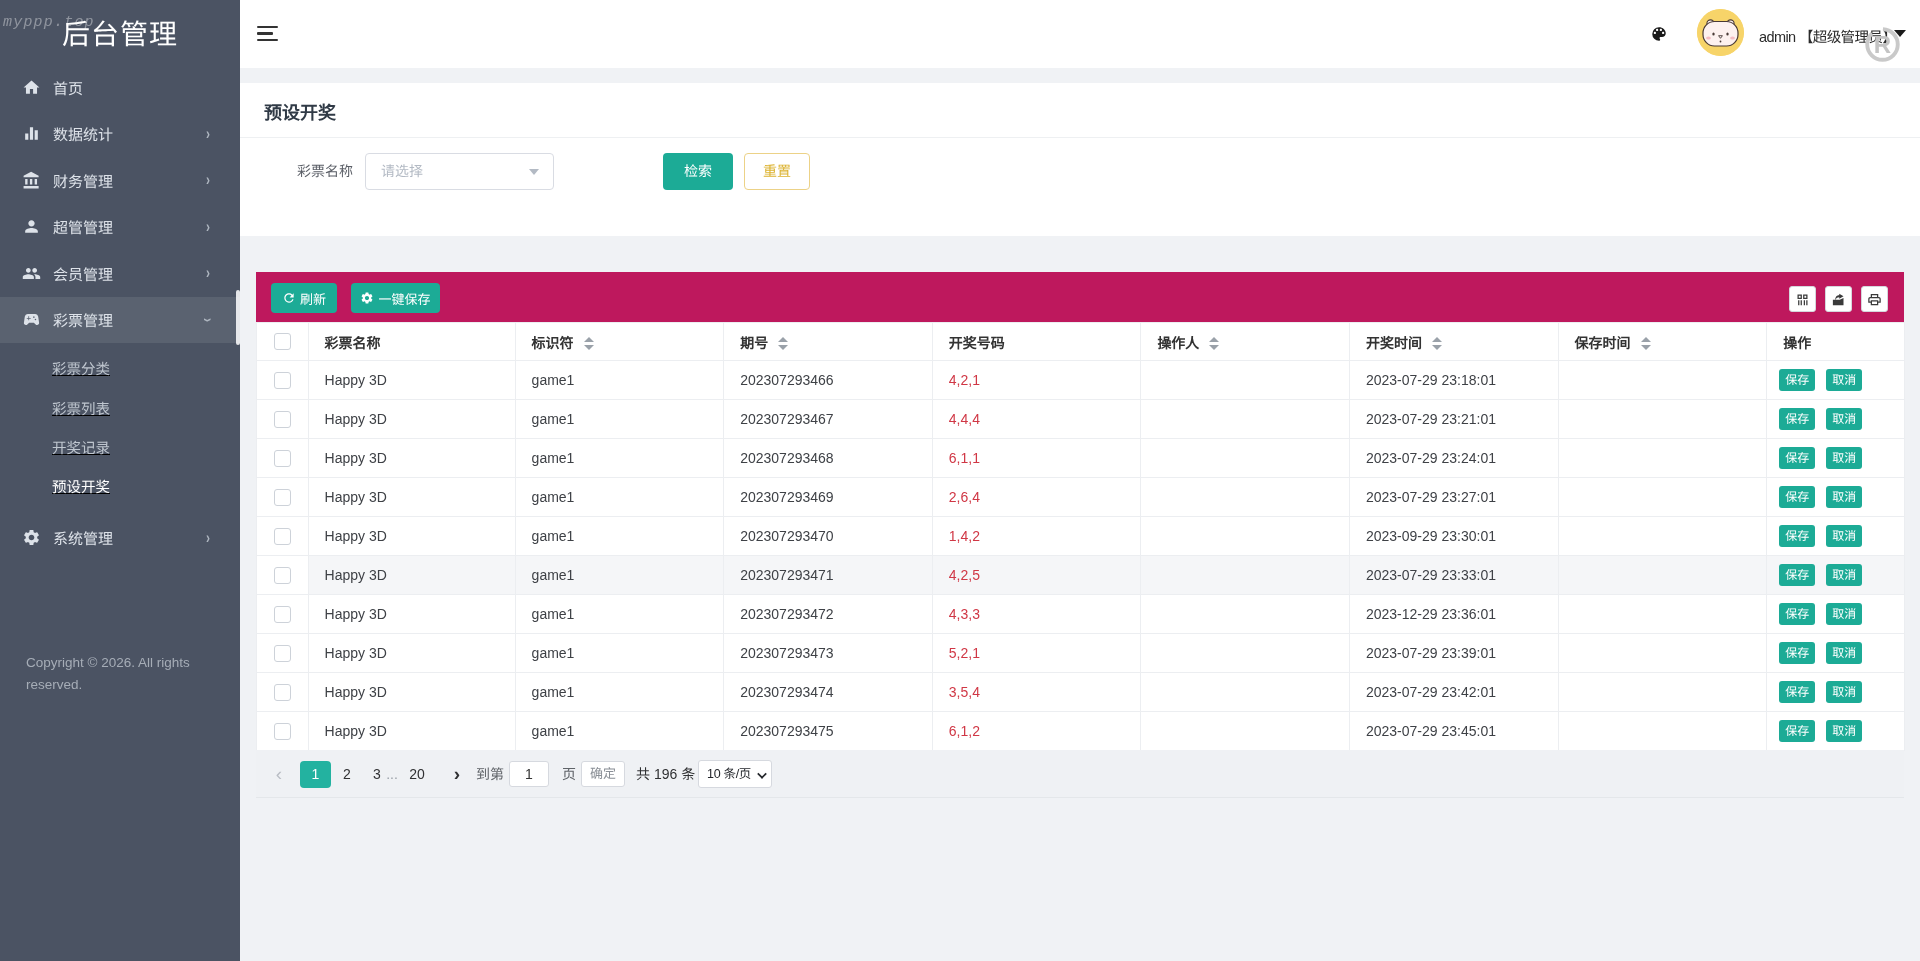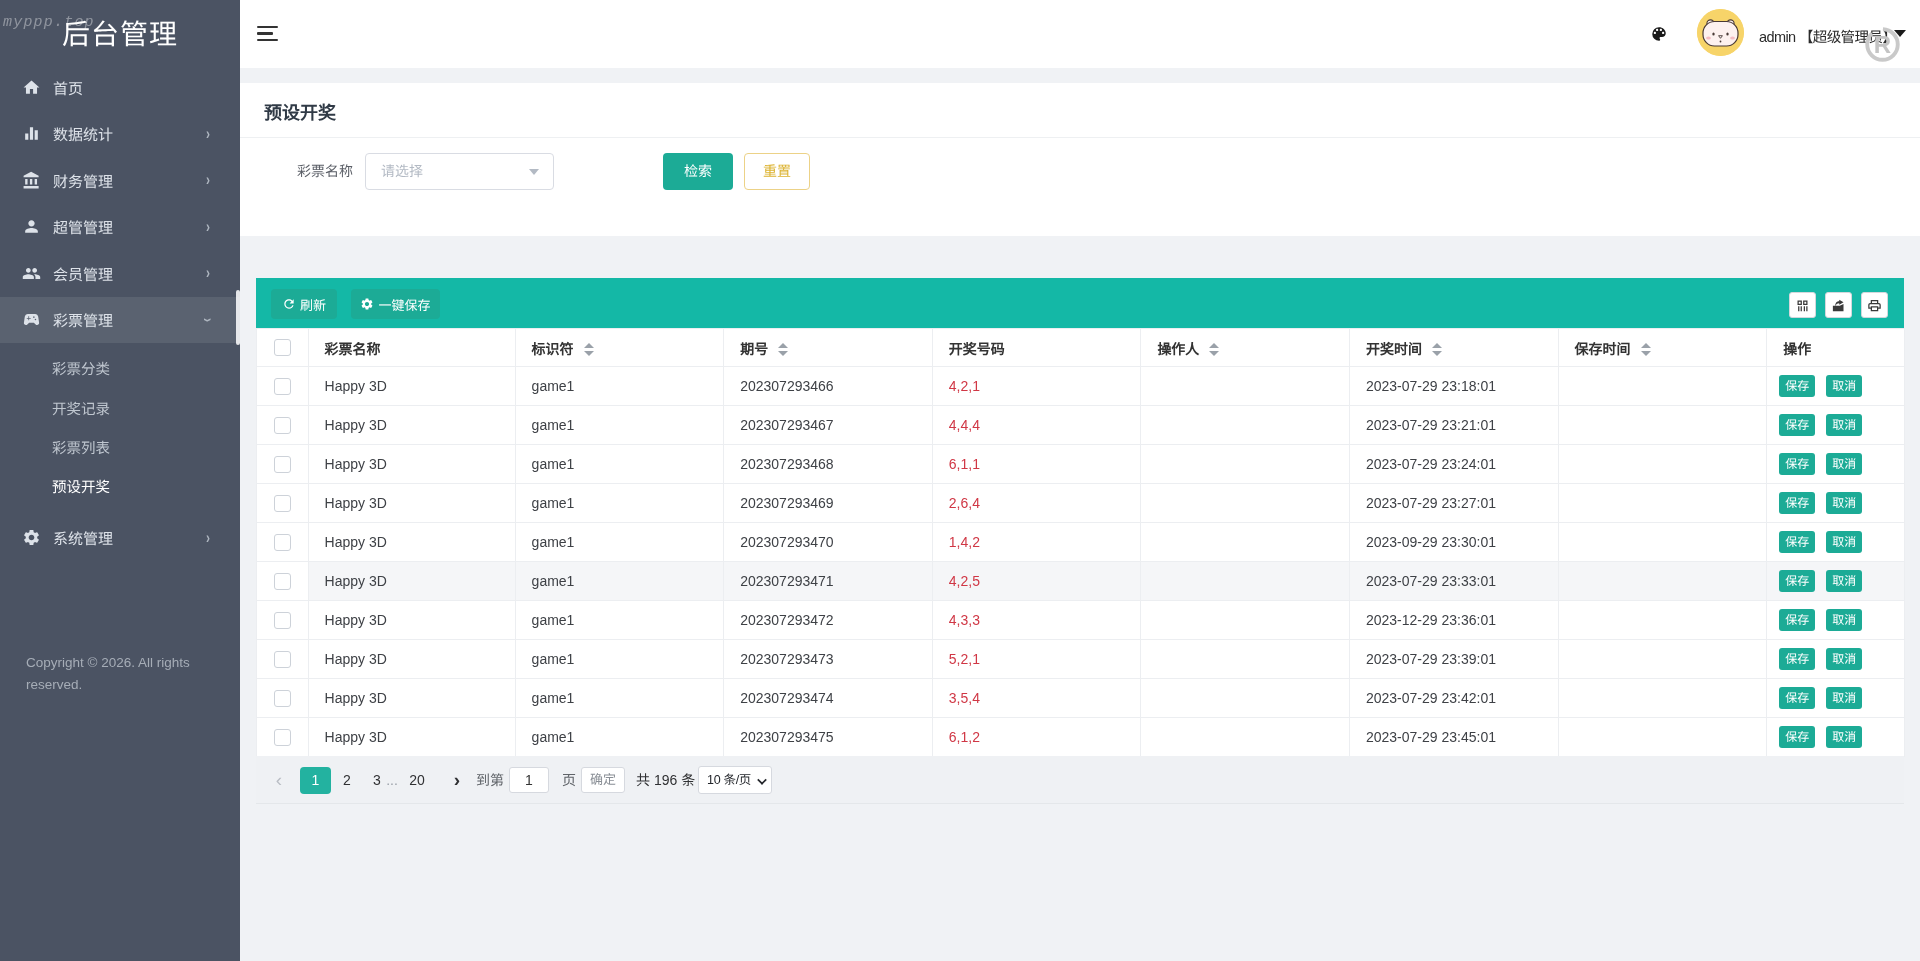--- a/index.html
+++ b/index.html
@@ -10,21 +10,21 @@
 .sidebar { position:absolute; left:0; top:0; width:240px; height:961px; background:#4b5363; z-index:5; }
 .logo { height:63px; display:flex; align-items:center; justify-content:center; }
 .logo span { color:#fff; font-size:28px; font-weight:500; letter-spacing:1px;text-align:center; }
 .menu { margin-top:1px; }
 .mi { height:46.5px; display:flex; align-items:center; position:relative; color:#dde2e9; font-size:15px; }
 .mi .ic { position:absolute; left:22px; width:19px; height:19px; }
 .mi .ic svg { width:19px; height:19px; fill:#dde2e9; }
 .mi .tx { position:absolute; left:53px; }
 .mi .ar { position:absolute; right:30px; color:#aeb6c0; font-size:12px; font-weight:bold; transform:scaleY(1.3); }
 .mi.active { background:#5a6270; }
-.sub { padding-top:5px; padding-bottom:9px; }
+.sub { padding-top:5px; padding-bottom:9px;text-decoration:underline; }
 .si { height:39.4px; display:flex; align-items:center; color:#bfc6cf; font-size:14.5px; padding-left:52px; }
 .si.on { color:#ffffff; }
 .copy { position:absolute; left:26px; top:652px; width:190px; color:#a6adb7; font-size:13.5px; line-height:22px; }
 .thumb { position:absolute; right:0px; top:290px; width:4px; height:55px; background:rgba(255,255,255,0.85); border-radius:2px; }
 .wm1 { position:absolute; left:3px; top:14px; color:rgba(255,255,255,0.38); font-family:"Liberation Mono",monospace; font-size:15px; letter-spacing:1.2px;font-style:italic; }
 
 .topbar { position:absolute; left:240px; top:0; width:1680px; height:68px; background:#fff; z-index:4; }
 .burger { position:absolute; left:17px; top:26px; width:21px; }
 .burger i { display:block; height:2.4px; background:#333; margin-bottom:3.9px; border-radius:1px; }
 .palette { position:absolute; left:1410px; top:25px; width:18px; height:18px; }
@@ -36,21 +36,21 @@
 
 .panel1 { position:absolute; left:240px; top:83px; width:1680px; height:153px; background:#fff; }
 .ptitle { position:absolute; left:24px; top:10px; height:40px; line-height:40px; font-size:18px; font-weight:bold; color:#303a46; }
 .pline { position:absolute; left:0; top:54px; width:1680px; height:1px; background:#eef0f2; }
 .flabel { position:absolute; left:0px; top:70px; width:113px; text-align:right; line-height:37px; font-size:14px; color:#5a5e66; }
 .fselect { position:absolute; left:125px; top:70px; width:189px; height:37px; background:#fff; border:1px solid #d9dce3; border-radius:4px; line-height:35px; color:#b3bac4; font-size:14px; padding-left:15px; }
 .fselect .dcaret { position:absolute; right:14px; top:15px; width:0; height:0; border-left:5.5px solid transparent; border-right:5.5px solid transparent; border-top:6px solid #b3bac4; }
 .btn-search { position:absolute; left:423px; top:70px; width:70px; height:37px; background:#1cab96; border:none; border-radius:4px; color:#fff; font-size:14px; text-align:center; line-height:37px; }
 .btn-reset { position:absolute; left:504px; top:70px; width:66px; height:37px; background:#fff; border:1px solid #ecd287; border-radius:4px; color:#dcb22f; font-size:14px; text-align:center; line-height:35px; }
 
-.card { position:absolute; left:256px; top:278px; width:1648px; height:526px; background:#14b8a6; }
+.card { position:absolute; left:256px; top:272px; width:1648px; height:526px; background:#be185d; }
 .tbtn { position:absolute; top:11px; height:30px; background:#1cab96; border-radius:4px; color:#fff; font-size:13px; display:flex; align-items:center; justify-content:center; gap:4px; }
 .tbtn svg { width:14px; height:14px; fill:#fff; }
 #btn-refresh { left:15px; width:66px; }
 #btn-saveall { left:95px; width:89px; }
 .tooltool { position:absolute; top:14px; width:27px; height:26px; background:#fff; border:1px solid #d4d7dc; border-radius:3px; display:flex; align-items:center; justify-content:center; }
 .tooltool svg { width:15px; height:15px; fill:#3a3a3a; }
 #tt1 { left:1533px; }
 #tt2 { left:1569px; }
 #tt3 { left:1605px; }
 
@@ -164,22 +164,22 @@
       </div>
     <div class="mi active">
         <span class="ic"><svg viewBox="0 0 24 24">
             <path d="M21.58 16.09l-1.09-7.66C20.21 6.46 18.52 5 16.53 5H7.47C5.48 5 3.79 6.46 3.51 8.43l-1.09 7.66C2.2 17.63 3.39 19 4.94 19c.68 0 1.32-.27 1.8-.75L9 16h6l2.25 2.25c.48.48 1.13.75 1.8.75 1.56 0 2.75-1.37 2.53-2.91zM11 11H9v2H8v-2H6v-1h2V8h1v2h2v1zm4-1c-.55 0-1-.45-1-1s.45-1 1-1 1 .45 1 1-.45 1-1 1zm2 3c-.55 0-1-.45-1-1s.45-1 1-1 1 .45 1 1-.45 1-1 1z"></path>
           </svg></span>
         <span class="tx">彩票管理</span>
         <span class="ar" style="transform:rotate(90deg) scaleY(1.3)">›</span>
       </div>
     <div class="sub">
       <div class="si">彩票分类</div>
+      <div class="si">彩票列表</div>
       <div class="si">开奖记录</div>
-      <div class="si">彩票列表</div>
       <div class="si on">预设开奖</div>
     </div>
     <div class="mi" style="margin-top:0px">
         <span class="ic"><svg viewBox="0 0 24 24">
             <path d="M19.14 12.94c.04-.3.06-.61.06-.94 0-.32-.02-.64-.07-.94l2.03-1.58c.18-.14.23-.41.12-.61l-1.92-3.32c-.12-.22-.37-.29-.59-.22l-2.39.96c-.5-.38-1.03-.7-1.62-.94l-.36-2.54c-.04-.24-.24-.41-.48-.41h-3.84c-.24 0-.43.17-.47.41l-.36 2.54c-.59.24-1.13.57-1.62.94l-2.39-.96c-.22-.08-.47 0-.59.22L2.74 8.87c-.12.21-.08.47.12.61l2.03 1.58c-.05.3-.09.63-.09.94s.02.64.07.94l-2.03 1.58c-.18.14-.23.41-.12.61l1.92 3.32c.12.22.37.29.59.22l2.39-.96c.5.38 1.03.7 1.62.94l.36 2.54c.05.24.24.41.48.41h3.84c.24 0 .44-.17.47-.41l.36-2.54c.59-.24 1.13-.56 1.62-.94l2.39.96c.22.08.47 0 .59-.22l1.92-3.32c.12-.22.07-.47-.12-.61l-2.01-1.58zM12 15.6c-1.98 0-3.6-1.62-3.6-3.6s1.62-3.6 3.6-3.6 3.6 1.62 3.6 3.6-1.62 3.6-3.6 3.6z"></path>
           </svg></span>
         <span class="tx">系统管理</span>
         <span class="ar">›</span>
       </div>
   </div>

